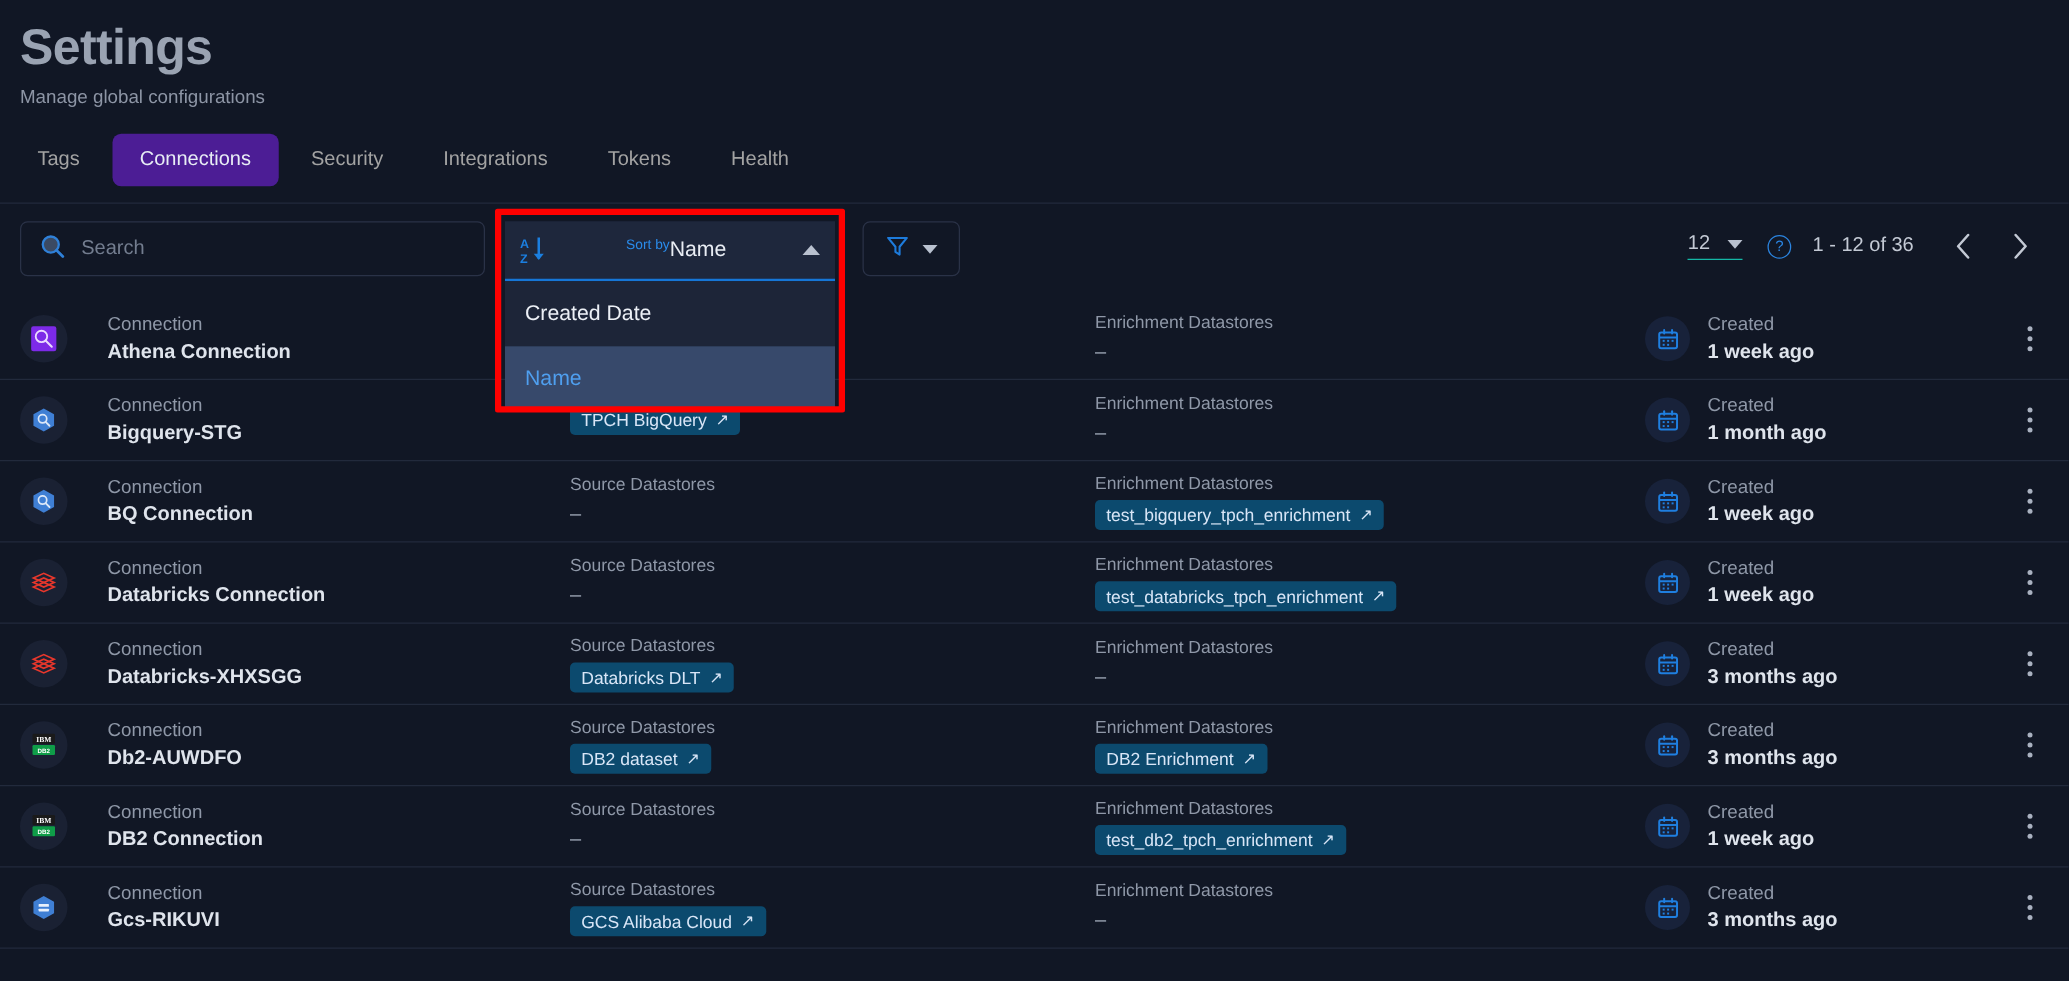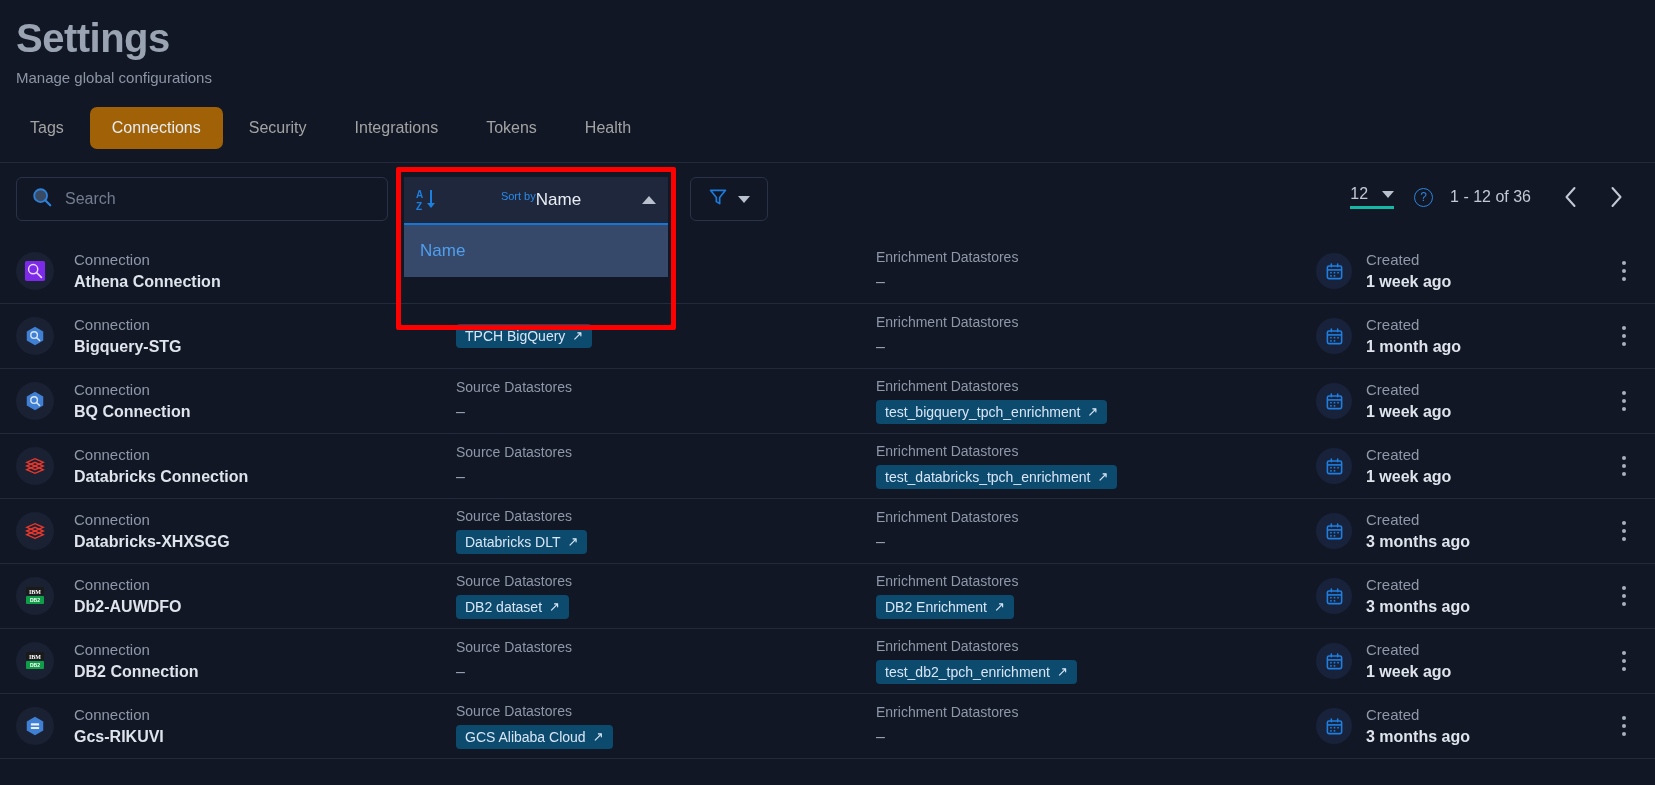--- a/index.html
+++ b/index.html
@@ -23,21 +23,21 @@
 
   
   .tabs {
     display: flex; align-items: center; gap: 4px;
     margin-top: 19px; padding-left: 8px; height: 42px;
   }
   .tab {
     font-size: 16px; color: #a3a3a3; padding: 11px 22px;
     border-radius: 7px; cursor: pointer; white-space: nowrap; line-height: 20px;
   }
-  .tab.active { background: #a16207; color: #e8edf5; }
+  .tab.active { background: #4c1d95; color: #e8edf5; }
 
   .tabs-rule {
     height: 1px; background: #222a3c; margin-top: 13px; width: 100%;
   }
 
   
   .toolbar {
     display: flex; align-items: flex-start; height: 54px;
     margin-top: 14px; padding: 0 16px; position: relative;
   }
@@ -87,41 +87,41 @@
   .caret-down-sm {
     width: 0; height: 0; border-left: 6px solid transparent;
     border-right: 6px solid transparent; border-top: 7px solid #b9c1cf;
   }
 
   .pager { margin-left: auto; display: flex; align-items: center; gap: 0; }
   .rows-select {
     display: flex; align-items: center; gap: 14px;
     border-bottom: 1px solid #4d5costs; padding-bottom: 3px; position: relative;
   }
-  .rows-select { border-bottom: 3px solid #14b8a6; margin-left: 36px; }
+  .rows-select { border-bottom: 1px solid #14b8a6; margin-left: 36px; }
   .rows-value { font-size: 16px; color: #c3c9d4; }
   .help-icon {
     margin-left: 20px; width: 19px; height: 19px; border: 1.6px solid #2b84e0;
     border-radius: 50%; color: #2b84e0; font-size: 12px; line-height: 16px;
     text-align: center; cursor: pointer;
   }
   .range-text { margin-left: 17px; font-size: 16px; color: #c3c9d4; }
   .pg-arrow {
     width: 46px; height: 40px; display: flex; align-items: center;
     justify-content: center; color: #c3c9d4; font-size: 25px; cursor: pointer;
   }
   .pg-arrow.first { margin-left: 16px; }
 
   
   .table { margin-top: 8px; }
   .row {
     display: flex; align-items: center; height: 65px;
     border-bottom: 1px solid #222a3c; padding: 0 16px; position: relative;
   }
-  .cell-name { width: 440px; display: flex; align-items: center; gap: 20px; }
+  .cell-name { width: 440px; display: flex; align-items: center; gap: 32px; }
   .avatar {
     width: 38px; height: 38px; border-radius: 50%; background: #1a2133;
     display: flex; align-items: center; justify-content: center; flex: none;
   }
   .nm { display: flex; flex-direction: column; gap: 3px; }
   .nm-label { font-size: 15px; color: #8f98a8; line-height: 18px; }
   .nm-value { font-size: 16px; color: #dfe4ec; font-weight: 700; line-height: 19px; }
 
   .cell-src { width: 420px; display: flex; flex-direction: column; gap: 5px; }
   .cell-enr { width: 440px; display: flex; flex-direction: column; gap: 5px; }
@@ -190,20 +190,21 @@
           </svg>
         </span>
         <span class="sortby-texts">
           <span class="sortby-label">Sort by</span>
           <span class="sortby-value">Name</span>
         </span>
         <span class="caret-up"></span>
       </div>
 
       <div class="sortby-menu">
+        <div class="sort-option opt-normal">Created Date</div>
         <div class="sort-option opt-selected">Name</div>
       </div>
 
       <div class="sortby-highlight"></div>
     </div>
 
     <div class="filter-btn">
       <span>
         <svg width="20" height="20" viewBox="0 0 24 24" fill="none">
           <path d="M3 4 H21 L14 12.5 V20 L10 17.5 V12.5 Z" stroke="#1d7bdb" stroke-width="2" stroke-linejoin="round"></path>

